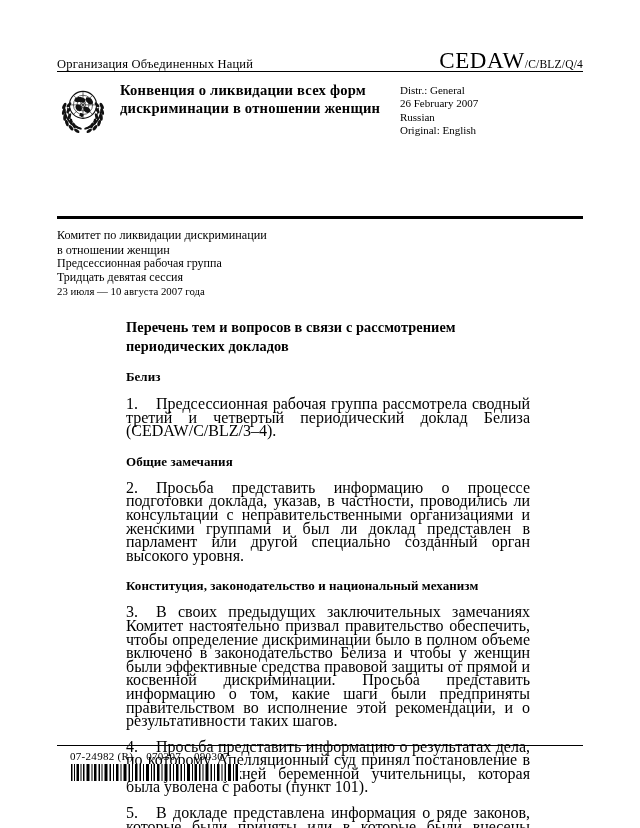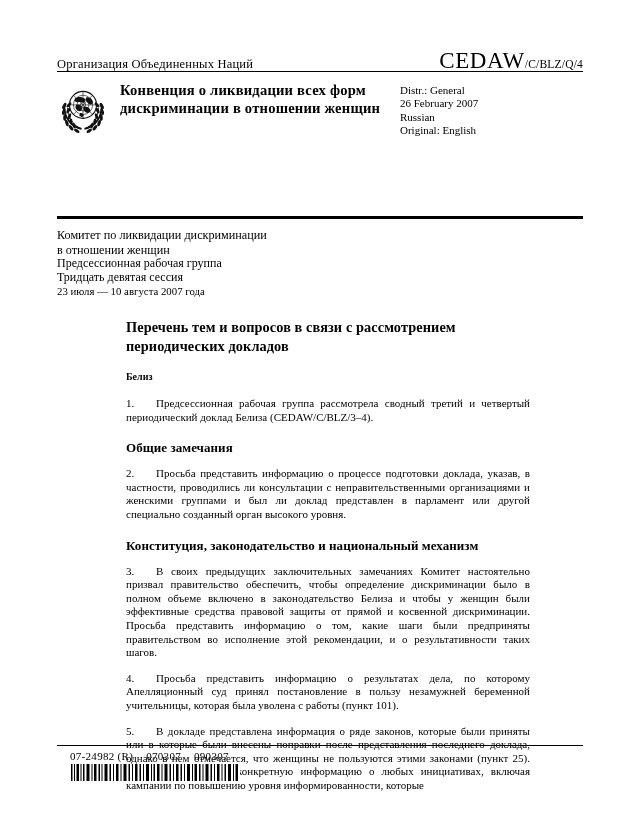--- a/index.html
+++ b/index.html
@@ -130,33 +130,33 @@
   h1.doc-title {
     margin: 0;
     font-weight: bold;
     font-size: 14.3px;
     line-height: 18.5px;
     letter-spacing: 0.1px;
   }
   h2.country {
     margin: 14px 0 8px 0;
     font-weight: bold;
-    font-size: 10px;
+    font-size: 13px;
     line-height: 16px;
   }
   h3.section {
     margin: 17px 0 0 0;
     font-weight: bold;
     font-size: 13px;
     line-height: 14px;
     letter-spacing: 0.05px;
   }
   p.para {
     margin: 12px 0 0 0;
-    font-size: 11px;
+    font-size: 16px;
     line-height: 13.6px;
     text-align: justify;
     text-indent: 0;
   }
   p.para .num {
     display: inline-block;
     width: 30px;
   }
   p.para.first { margin-top: 12px; }
 

